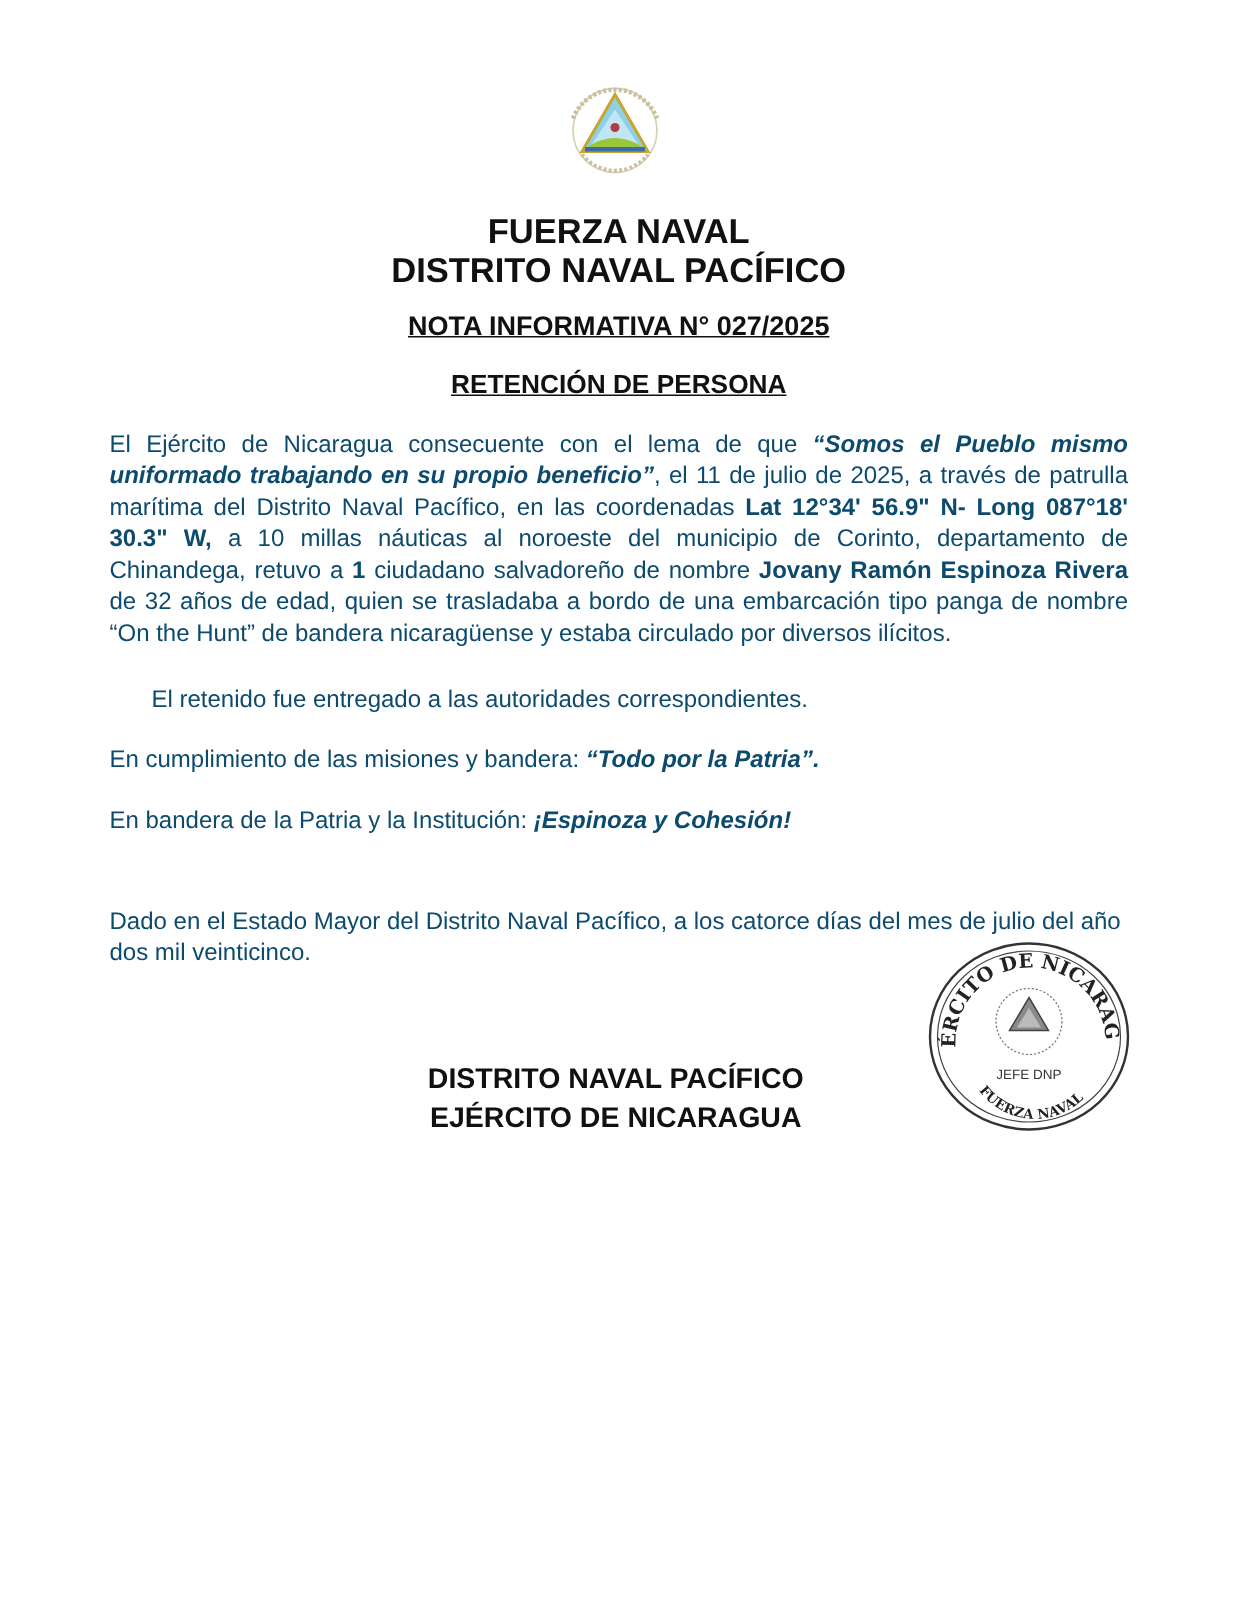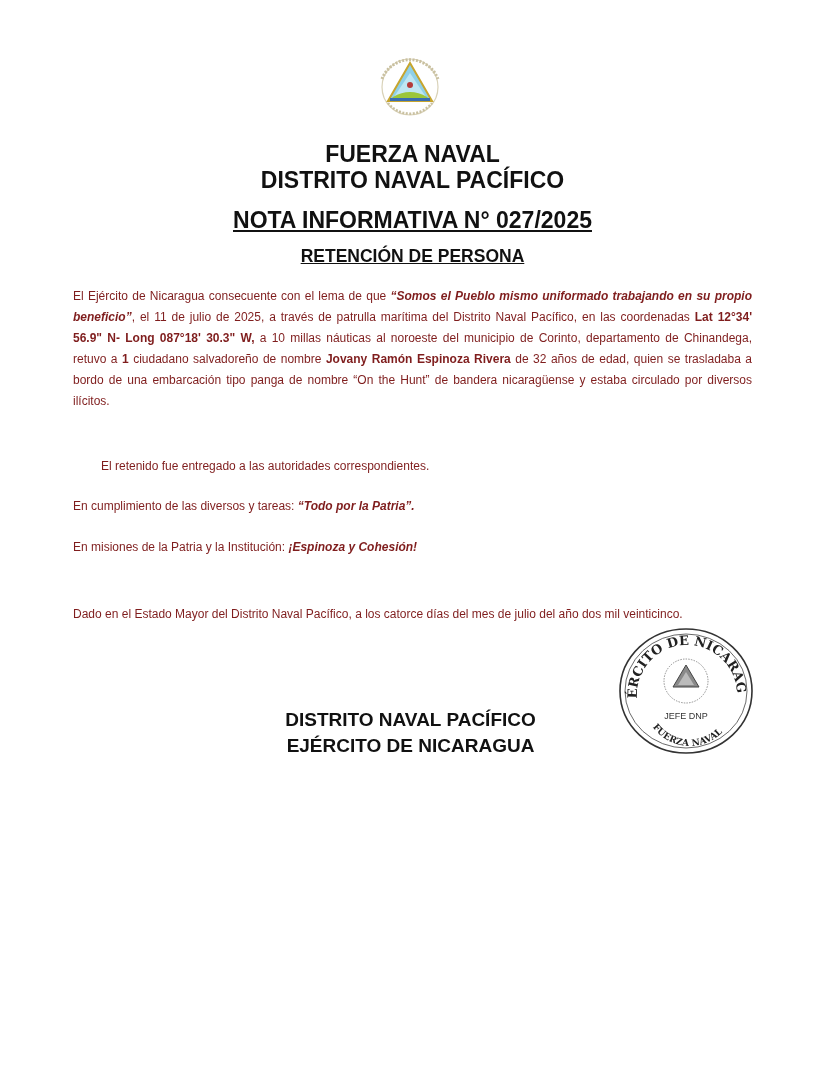--- a/index.html
+++ b/index.html
@@ -9,25 +9,25 @@
   }
   .seal-top {
     position: absolute; left: 360px; top: 55px; width: 100px; height: 64px;
   }
   .title {
     position: absolute; left: 0; width: 825px; text-align: center;
     font-weight: bold; color: #111;
   }
   .t1 { top: 140px; font-size: 23px; line-height: 28px; }
   .t2 { top: 166px; font-size: 23px; line-height: 28px; }
-  .t3 { top: 207px; font-size: 23px; text-decoration: underline; }
+  .t3 { top: 207px; font-size: 18px; text-decoration: underline; }
   .t4 { top: 246px; font-size: 17.5px; text-decoration: underline; }
   .body-text {
     position: absolute; left: 73px; width: 679px;
-    font-size: 12px; line-height: 21px; color: #7f1d1d;
+    font-size: 16px; line-height: 21px; color: #0c4a6e;
   }
   .p1 { top: 286px; text-align: justify; }
   .p2 { top: 456px; margin-left: 28px; }
   .p3 { top: 496px; }
   .p4 { top: 537px; }
   .p5 { top: 604px; }
   .bi { font-weight: bold; font-style: italic; }
   .b { font-weight: bold; }
   .sig {
     position: absolute; left: 0; width: 825px; text-align: center;
@@ -53,23 +53,23 @@
 
 <div class="title t1">FUERZA NAVAL</div>
 <div class="title t2">DISTRITO NAVAL PACÍFICO</div>
 <div class="title t3">NOTA INFORMATIVA N° 027/2025</div>
 <div class="title t4">RETENCIÓN DE PERSONA</div>
 
 <div class="body-text p1"><span>El Ejército de Nicaragua consecuente con el lema de que </span><span class="bi">“Somos el Pueblo mismo uniformado trabajando en su propio beneficio”</span><span>, el 11 de julio de 2025, a través de patrulla marítima del Distrito Naval Pacífico, en las coordenadas </span><span class="b">Lat 12°34' 56.9" N- Long 087°18' 30.3" W,</span><span> a 10 millas náuticas al noroeste del municipio de Corinto, departamento de Chinandega, retuvo a </span><span class="b">1</span><span> ciudadano salvadoreño de nombre </span><span class="b">Jovany Ramón Espinoza Rivera</span><span> de 32 años de edad, quien se trasladaba a bordo de una embarcación tipo panga de nombre “On the Hunt” de bandera nicaragüense y estaba circulado por diversos ilícitos.</span></div>
 
 <div class="body-text p2">El retenido fue entregado a las autoridades correspondientes.</div>
 
-<div class="body-text p3"><span>En cumplimiento de las diversos y tareas: </span><span class="bi">“Todo por la Patria”.</span></div>
+<div class="body-text p3"><span>En cumplimiento de las misiones y bandera: </span><span class="bi">“Todo por la Patria”.</span></div>
 
-<div class="body-text p4"><span>En misiones de la Patria y la Institución: </span><span class="bi">¡Espinoza y Cohesión!</span></div>
+<div class="body-text p4"><span>En bandera de la Patria y la Institución: </span><span class="bi">¡Espinoza y Cohesión!</span></div>
 
 <div class="body-text p5">Dado en el Estado Mayor del Distrito Naval Pacífico, a los catorce días del mes de julio del año dos mil veinticinco.</div>
 
 <svg class="stamp" viewBox="0 0 142 132">
   <defs>
     <path id="arcTop" d="M22 70 A50 50 0 0 1 122 70"></path>
     <path id="arcBot" d="M34 96 A46 46 0 0 0 112 102"></path>
   </defs>
   <ellipse cx="71" cy="66" rx="66" ry="62" fill="none" stroke="#333" stroke-width="1.6"></ellipse>
   <ellipse cx="71" cy="66" rx="61" ry="57" fill="none" stroke="#444" stroke-width="0.8"></ellipse>

